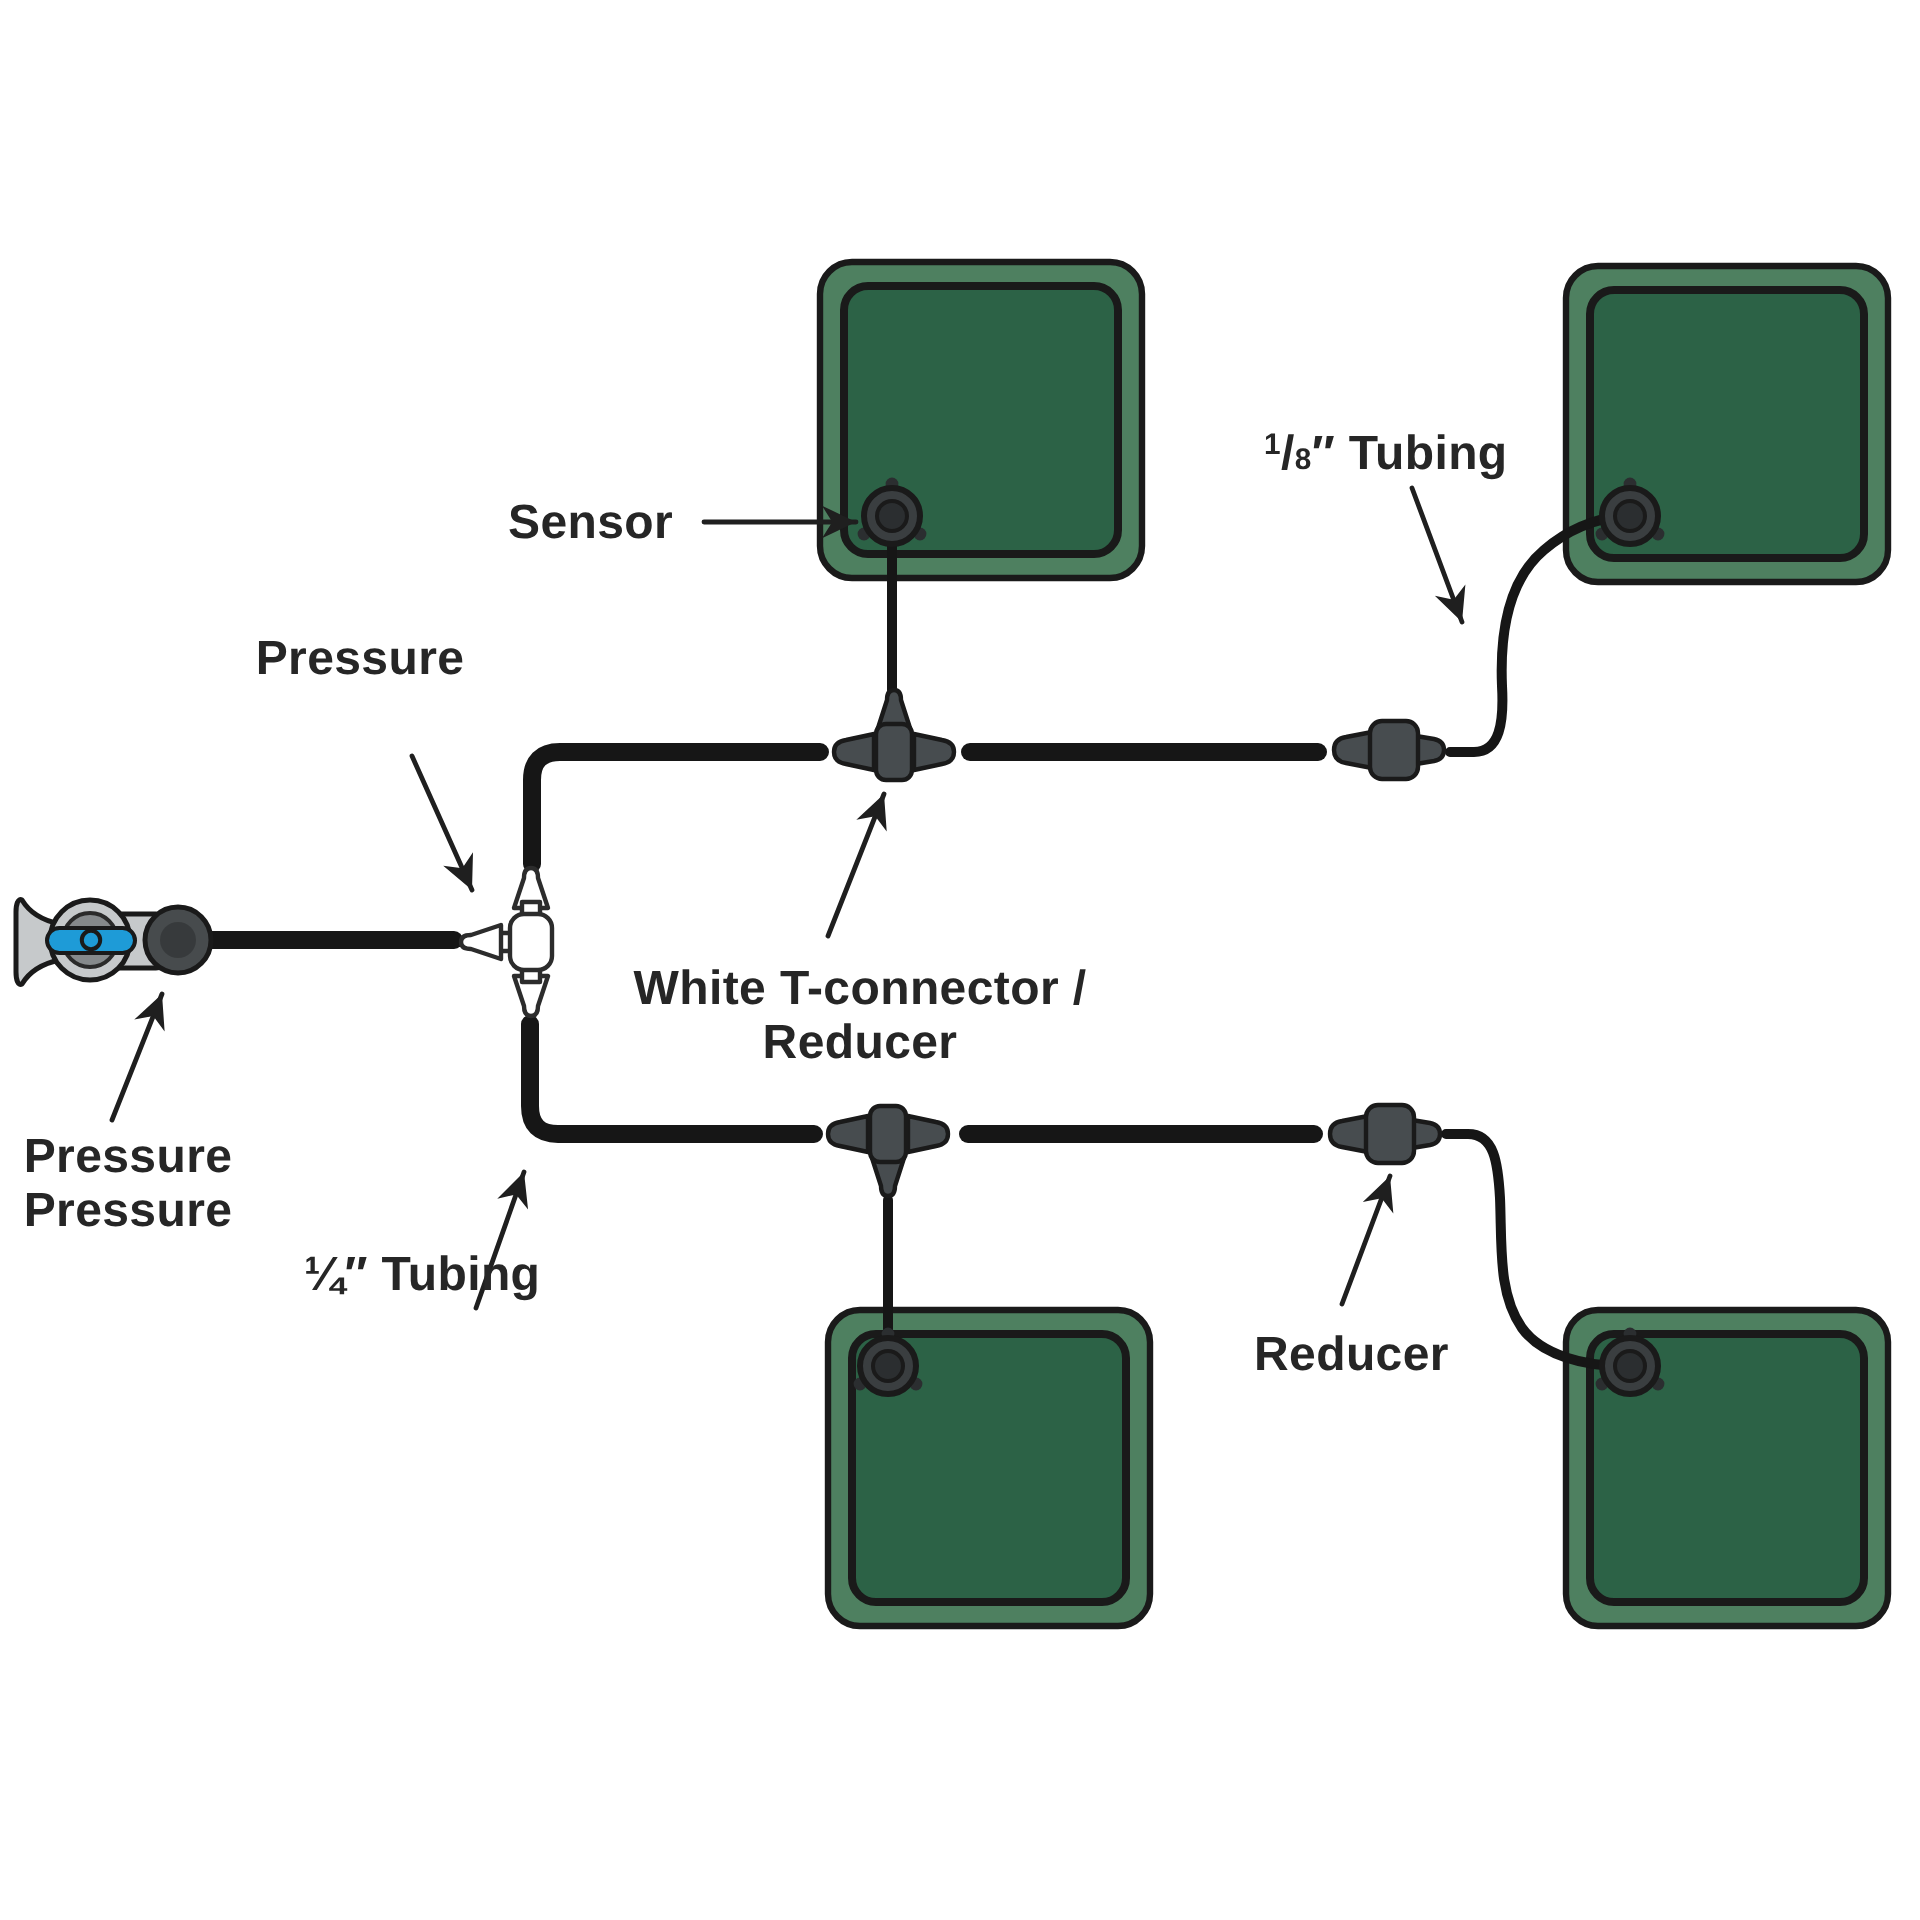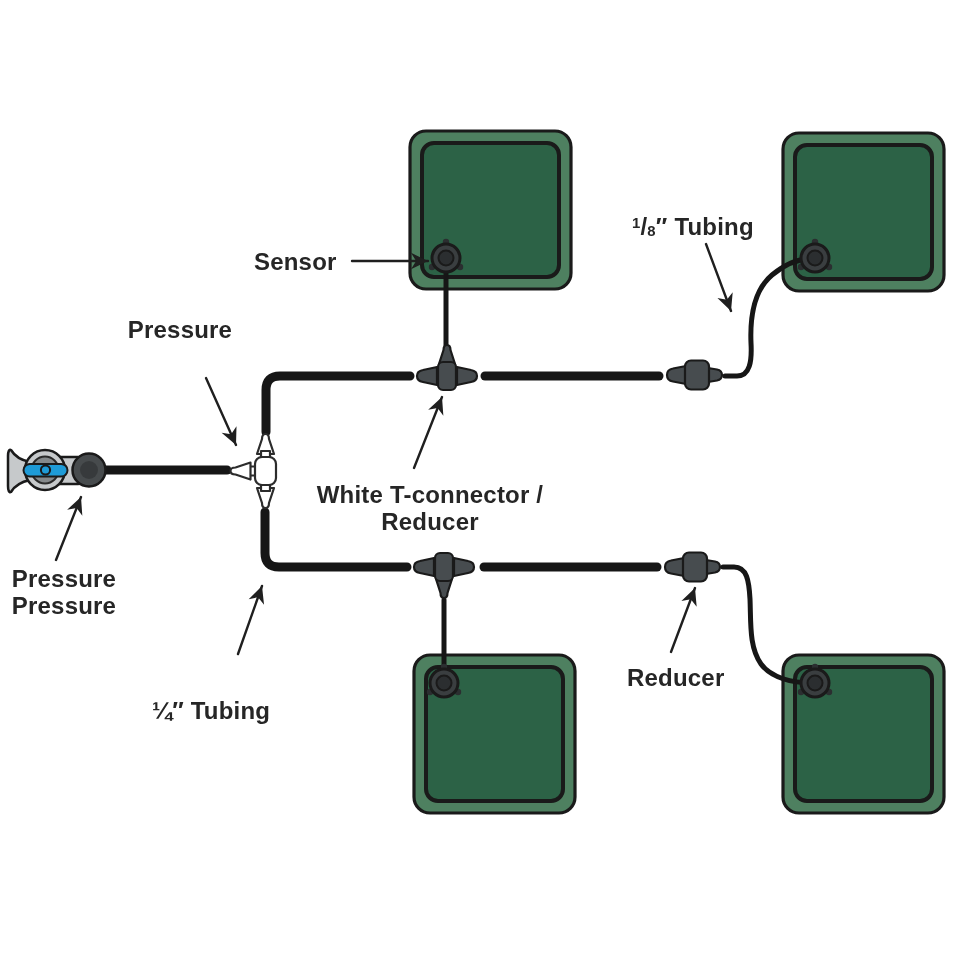--- a/index.html
+++ b/index.html
@@ -145,19 +145,19 @@
     <div>Pressure</div>
   </div>
 
   <div class="label right" style="left:254px;top:248px;width:86px;">Sensor</div>
 
   <div class="label center" style="left:314px;top:481px;width:232px;">
     <div>White T-connector /</div>
     <div>Reducer</div>
   </div>
 
-  <div class="label" style="left:152px;top:697px;">¼″ Tubing</div>
+  <div class="label" style="left:152px;top:624px;">¼″ Tubing</div>
 
   <div class="label" style="left:632px;top:210px;"><span class="frac-sup">1</span><span>/</span><span class="frac-sub">8</span><span>″ Tubing</span></div>
 
   <div class="label" style="left:627px;top:664px;">Reducer</div>
 
 </div>
 
 </body></html>

